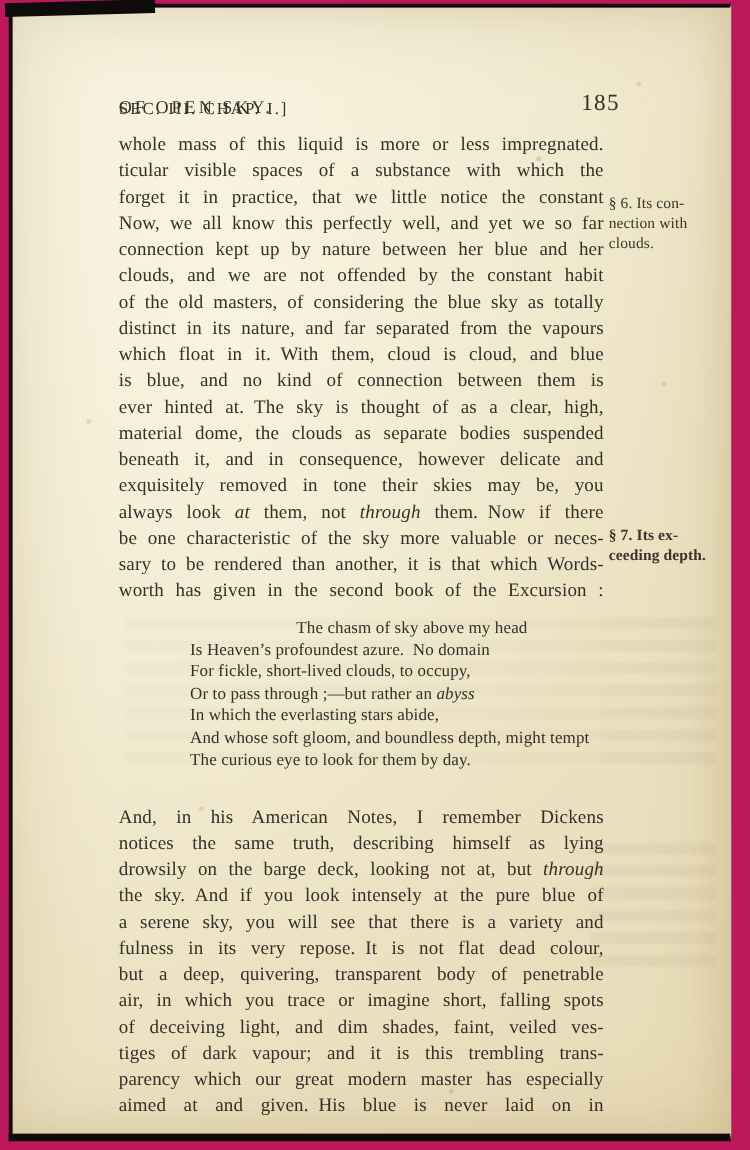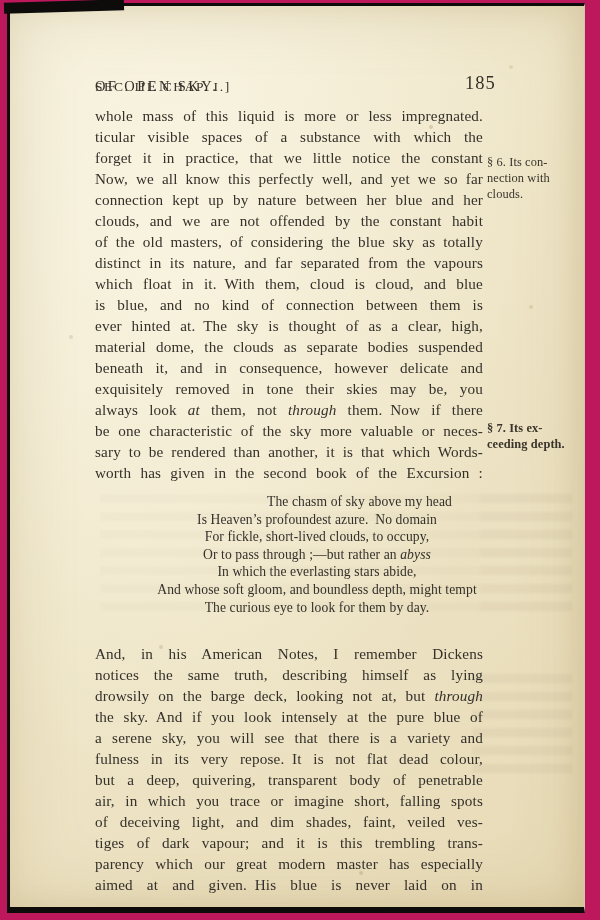--- a/index.html
+++ b/index.html
@@ -38,21 +38,21 @@
   .para-1{top:99px;}
   .para-2{top:617px;margin-top:20px;}
   .para .line{
     text-align:justify;
     text-align-last:justify;
     white-space:nowrap;
     height:21px;overflow:visible;
     letter-spacing:.15px;
   }
   
-  .poem{position:absolute;left:142px;top:487px;width:330px;font-size:13.6px;line-height:17.6px;text-align:center;}
+  .poem{position:absolute;left:142px;top:487px;width:330px;font-size:13.6px;line-height:17.6px;}
   .poem .pline{white-space:nowrap;letter-spacing:.1px;}
   .poem .pline:first-child{padding-left:85px;}
   
   .sidenote{position:absolute;left:477px;width:98px;font-size:12.4px;line-height:16px;letter-spacing:.1px;color:#3a352c;}
   .sn-6{top:148px;}
   .sn-7{top:414px;font-weight:bold;}
   .sn-8{top:838px;}
   .sidenote .snline{white-space:nowrap;}
   
   .ghost{

